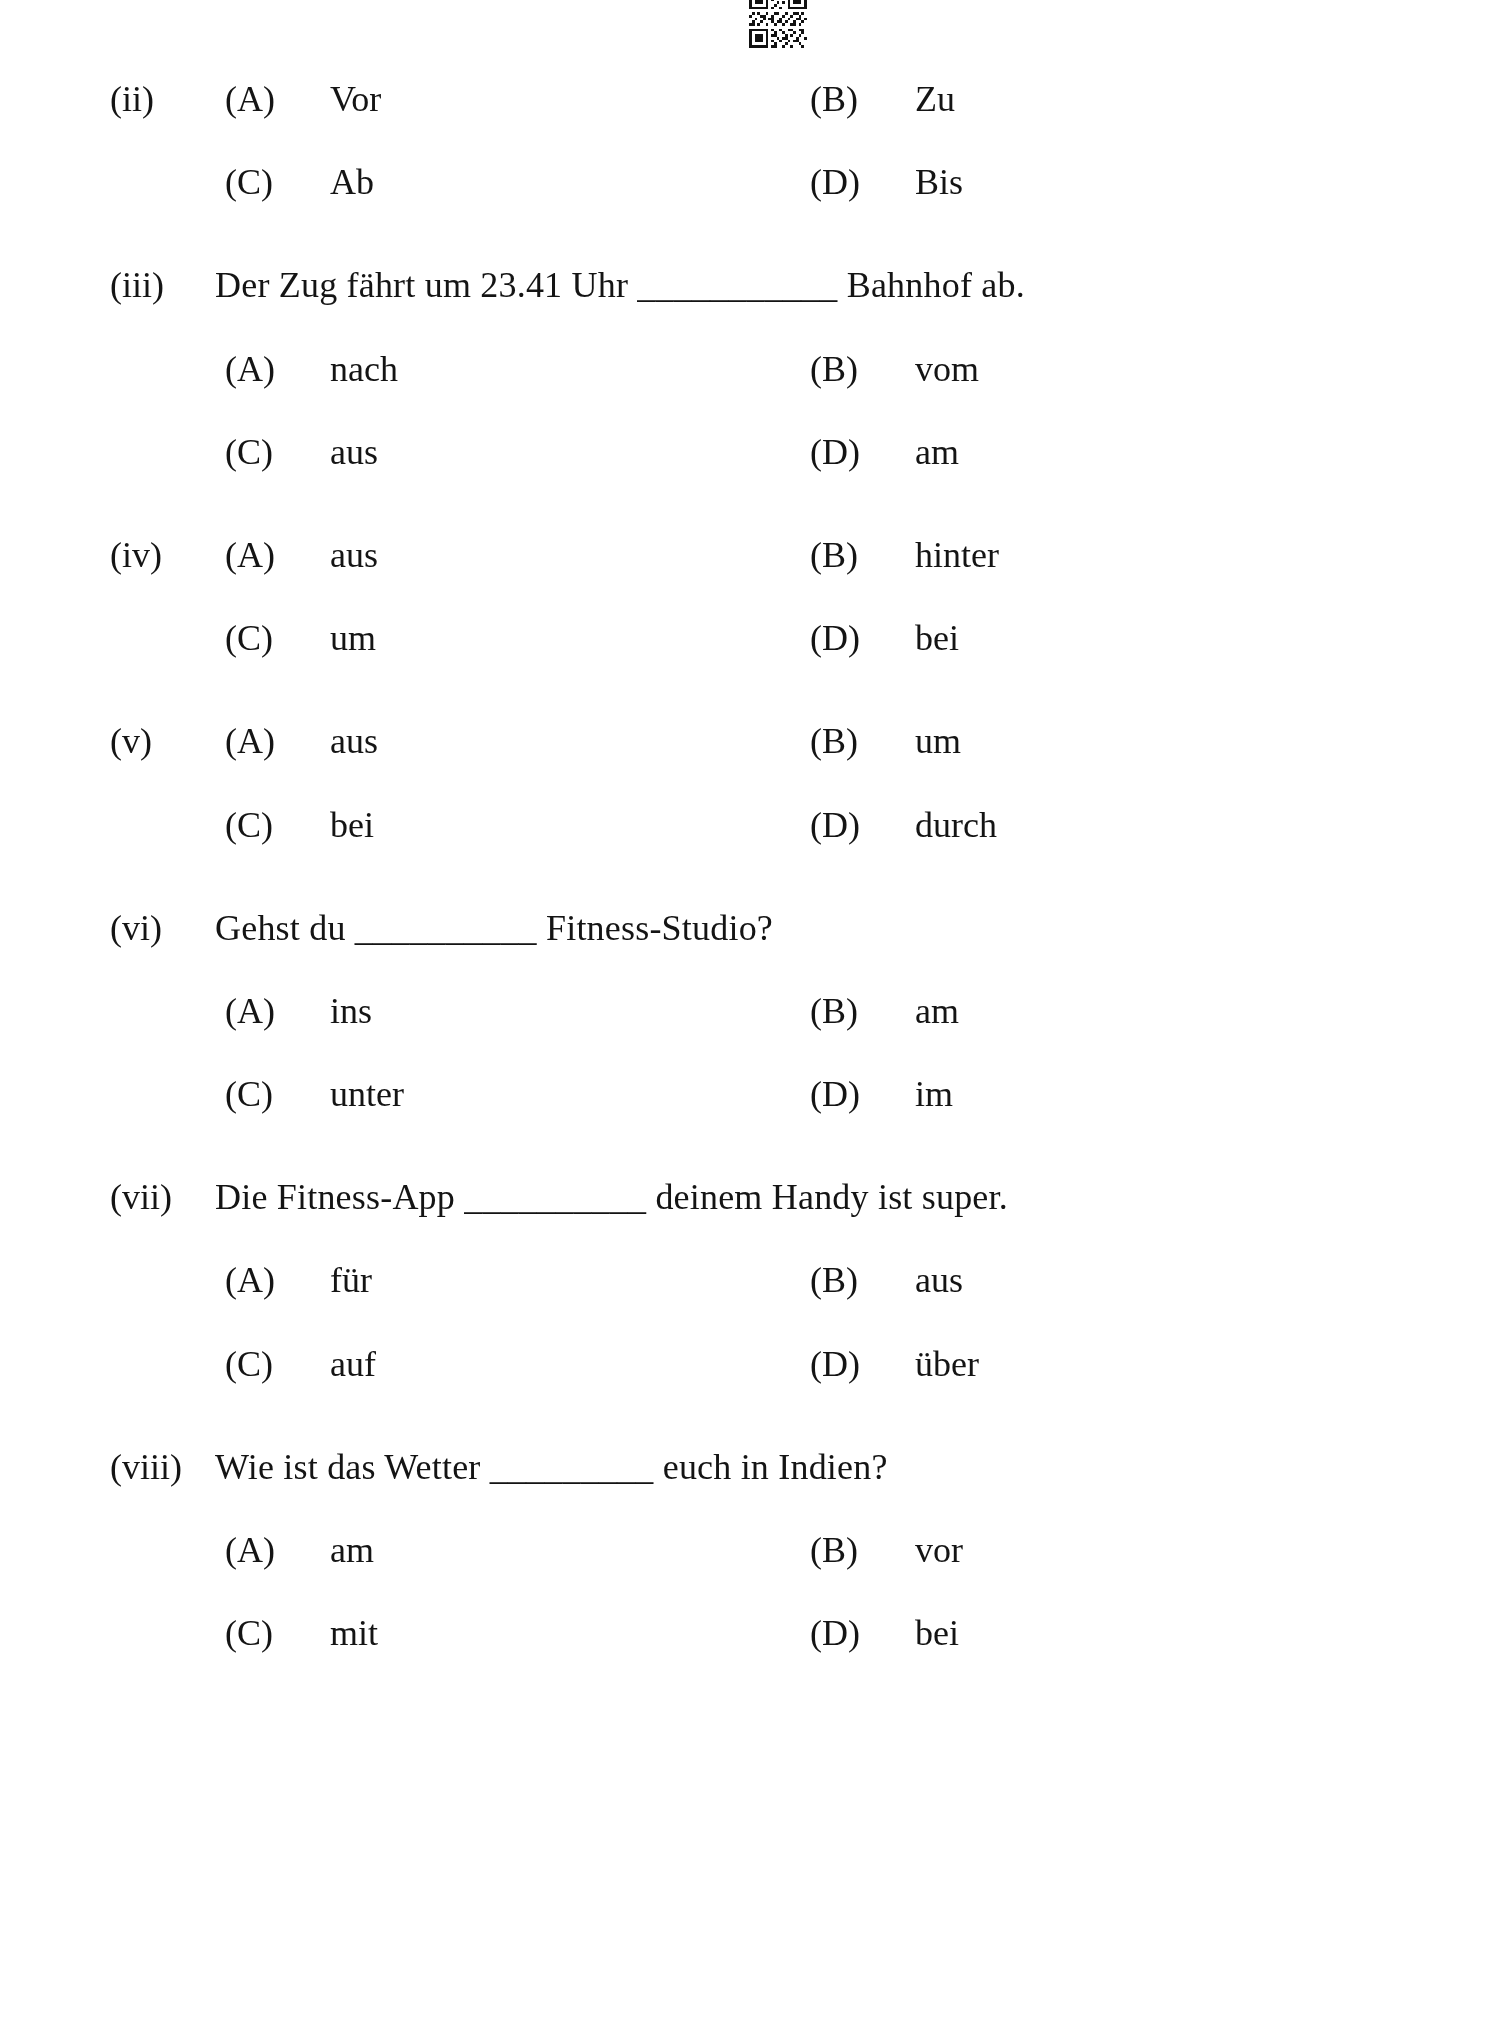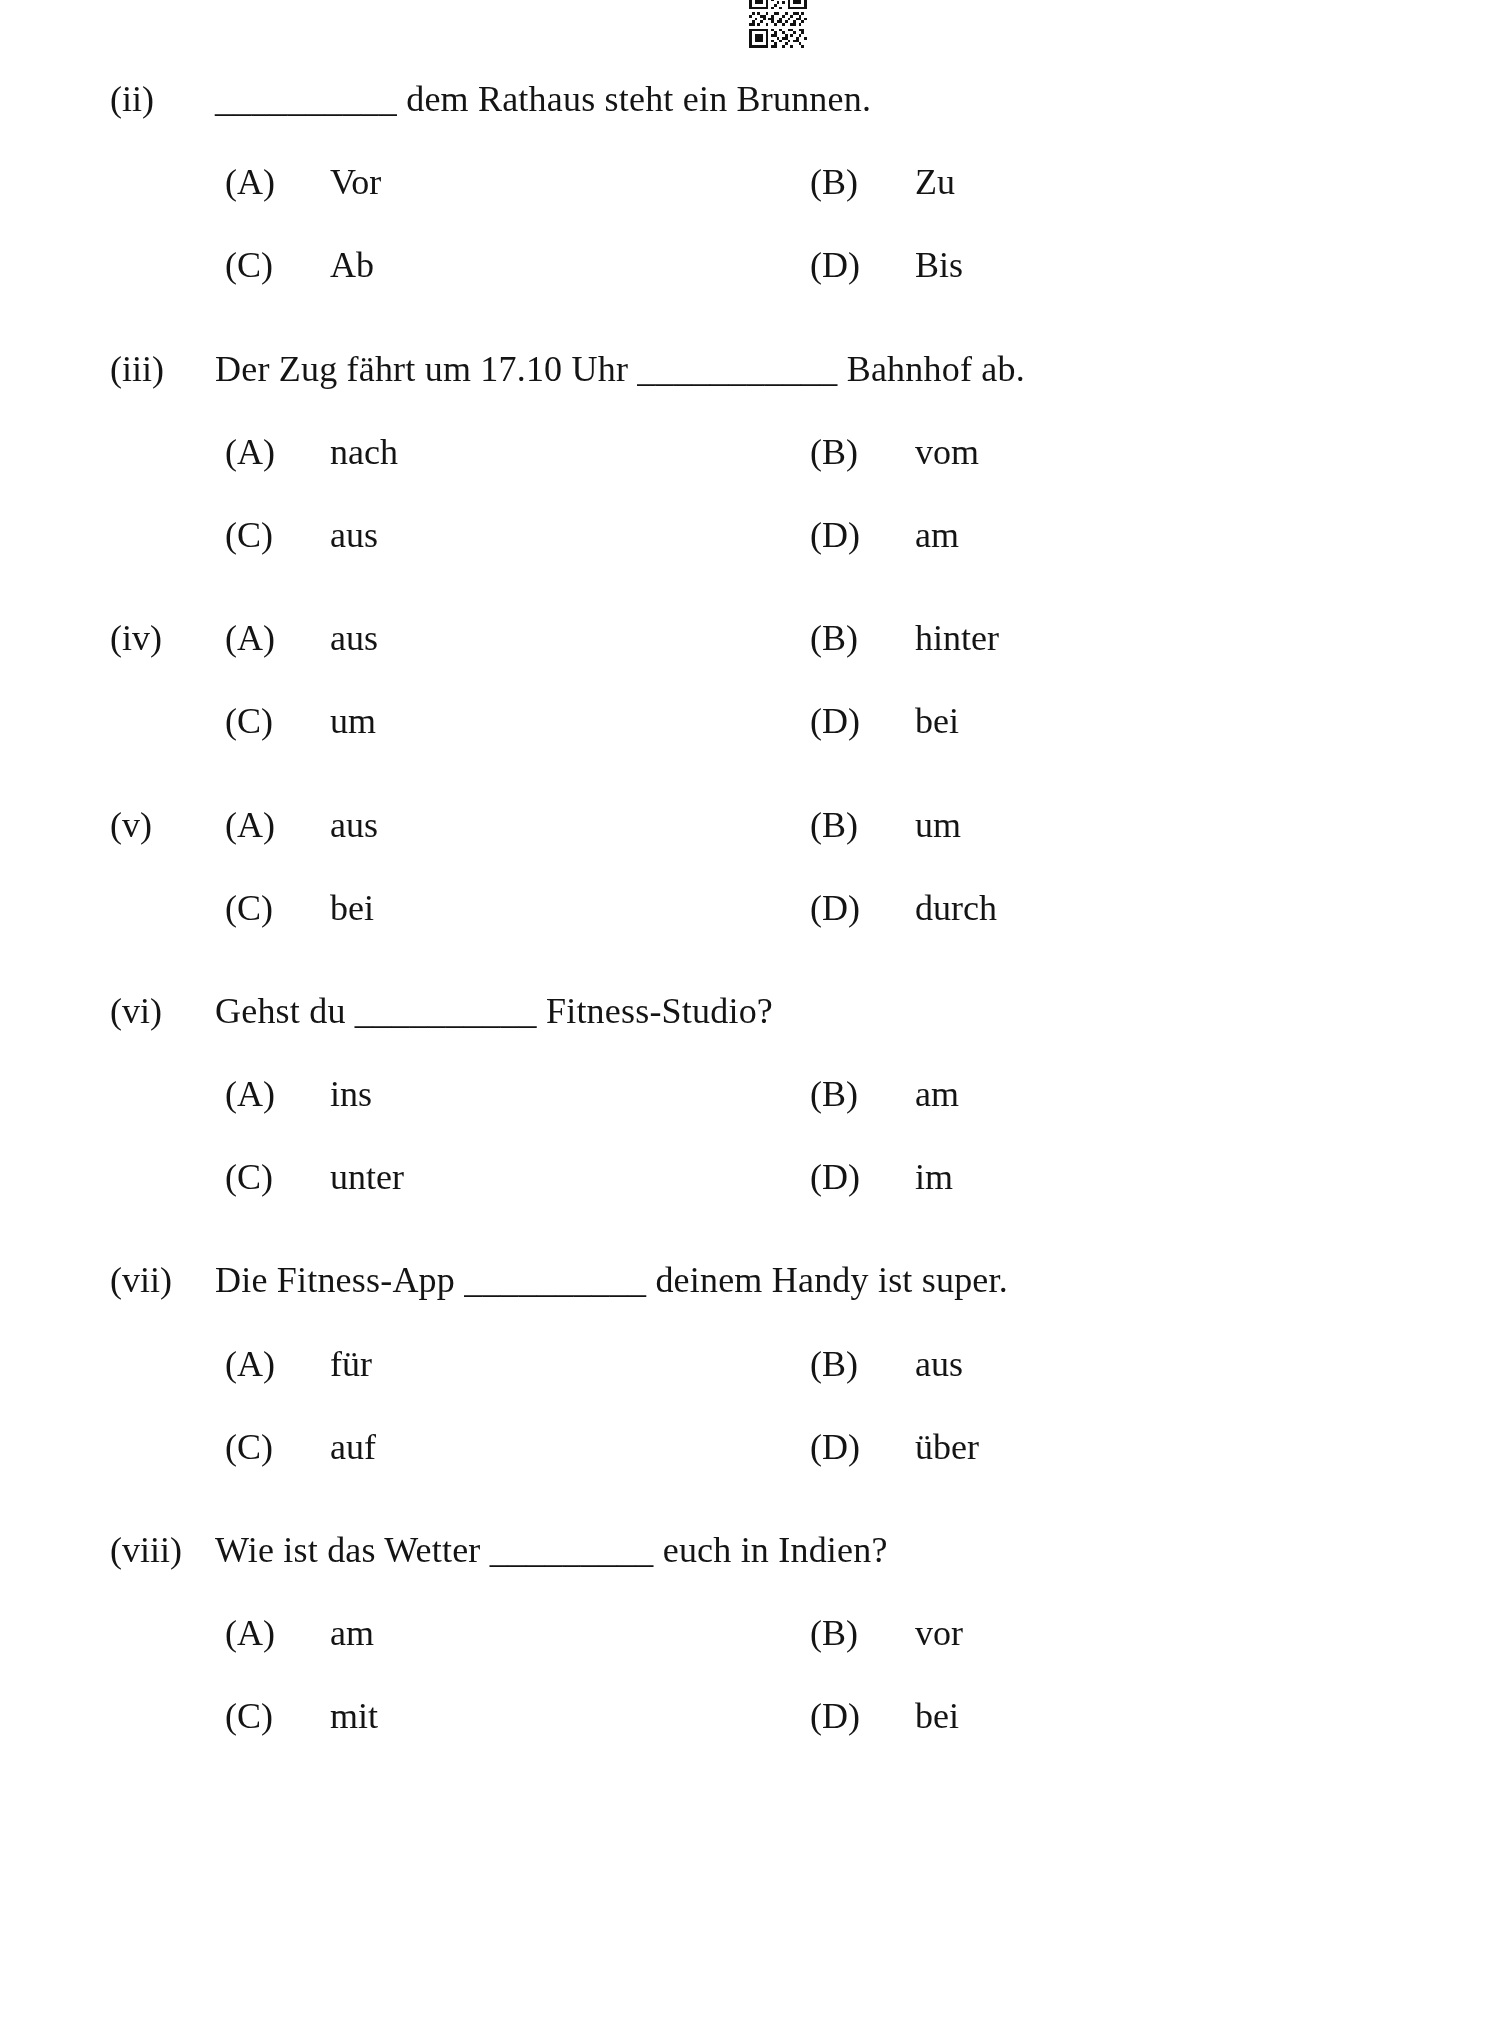--- a/index.html
+++ b/index.html
@@ -167,21 +167,20 @@
       <rect x="12" y="20" width="1" height="1" fill="#111"></rect>
       <rect x="15" y="20" width="1" height="1" fill="#111"></rect>
       <rect x="19" y="20" width="1" height="1" fill="#111"></rect>
     </svg>
   </div>
 
   <div id="questions">
   <div class="question">
     <div class="q-num">(ii)</div>
     <div class="q-body">
-      <div class="q-text">__________ dem Rathaus steht ein Brunnen.</div>
       <div class="q-options">
   <div class="option">
     <span class="opt-label">(A)</span>
     <span class="opt-text">Vor</span>
   </div>
 
   <div class="option">
     <span class="opt-label">(B)</span>
     <span class="opt-text">Zu</span>
   </div>
@@ -195,21 +194,21 @@
     <span class="opt-label">(D)</span>
     <span class="opt-text">Bis</span>
   </div>
 </div>
     </div>
   </div>
 
   <div class="question">
     <div class="q-num">(iii)</div>
     <div class="q-body">
-      <div class="q-text">Der Zug fährt um 17.10 Uhr ___________ Bahnhof ab.</div>
+      <div class="q-text">Der Zug fährt um 23.41 Uhr ___________ Bahnhof ab.</div>
       <div class="q-options">
   <div class="option">
     <span class="opt-label">(A)</span>
     <span class="opt-text">nach</span>
   </div>
 
   <div class="option">
     <span class="opt-label">(B)</span>
     <span class="opt-text">vom</span>
   </div>

